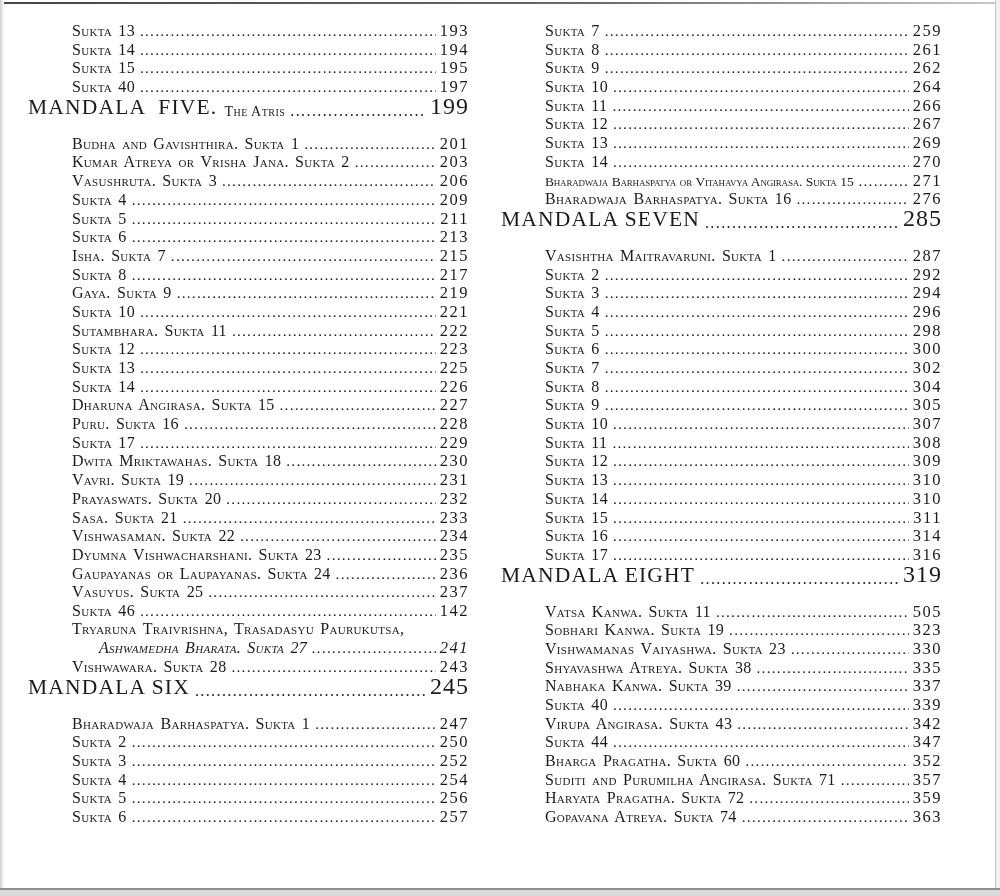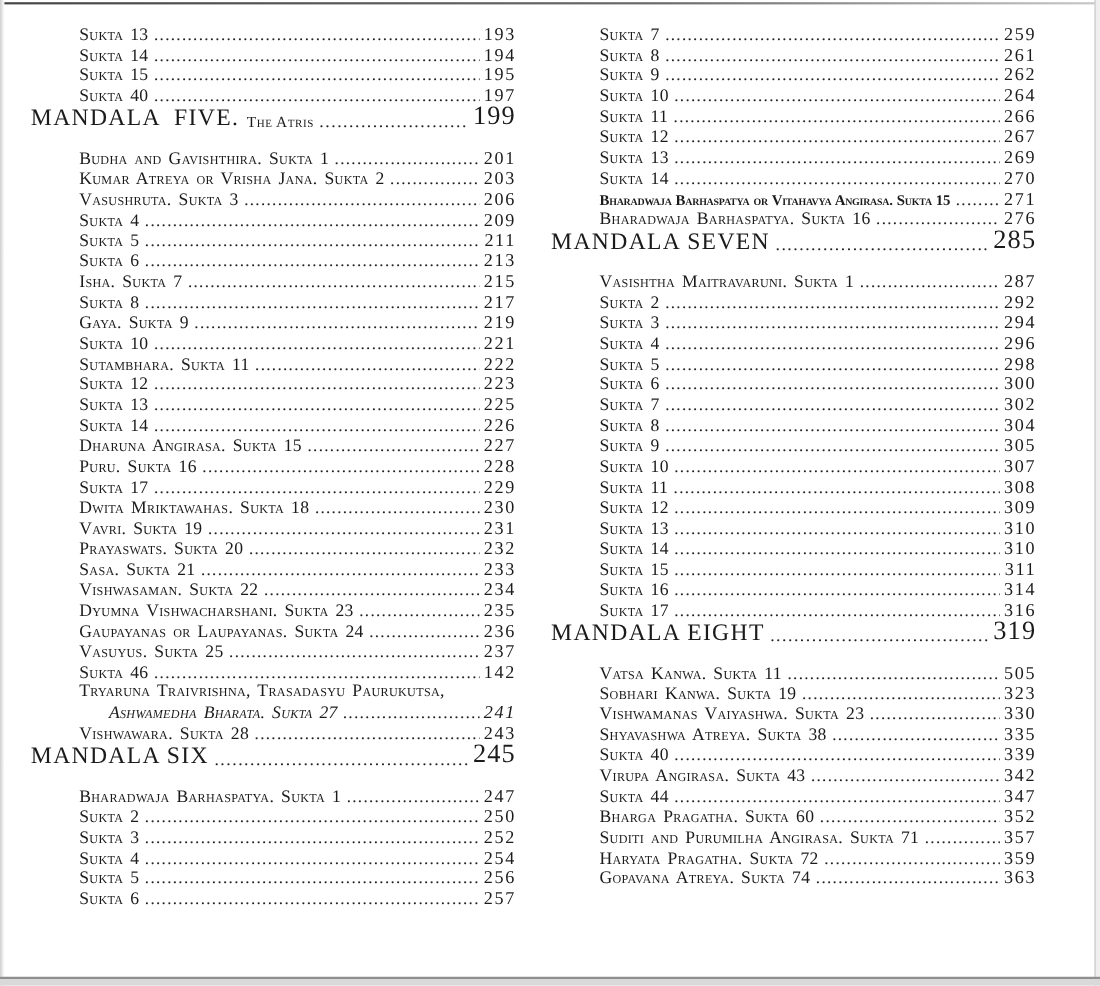--- a/index.html
+++ b/index.html
@@ -42,21 +42,20 @@
     font-variant:small-caps;
     white-space:pre;
     letter-spacing:0.3px;
     word-spacing:2px;
     flex:0 0 auto;
   }
   .e-label.condensed {
     font-size:13.5px;
     letter-spacing:-0.2px;
     word-spacing:0.5px;
-    font-weight:bold;
   }
 
   .leader {
     flex:1 1 auto;
     overflow:hidden;
     white-space:nowrap;
     margin-left:5px;
     color:#222222;
   }
   .leader::after {
@@ -484,20 +483,25 @@
           <span class="e-label">Vishwamanas Vaiyashwa. Sukta 23</span>
           <span class="leader"></span>
           <span class="e-pg">330</span>
         </div>
         <div class="entry-row">
           <span class="e-label">Shyavashwa Atreya. Sukta 38</span>
           <span class="leader"></span>
           <span class="e-pg">335</span>
         </div>
         <div class="entry-row">
+          <span class="e-label">Nabhaka Kanwa. Sukta 39</span>
+          <span class="leader"></span>
+          <span class="e-pg">337</span>
+        </div>
+        <div class="entry-row">
           <span class="e-label">Sukta 40</span>
           <span class="leader"></span>
           <span class="e-pg">339</span>
         </div>
         <div class="entry-row">
           <span class="e-label">Virupa Angirasa. Sukta 43</span>
           <span class="leader"></span>
           <span class="e-pg">342</span>
         </div>
         <div class="entry-row">

